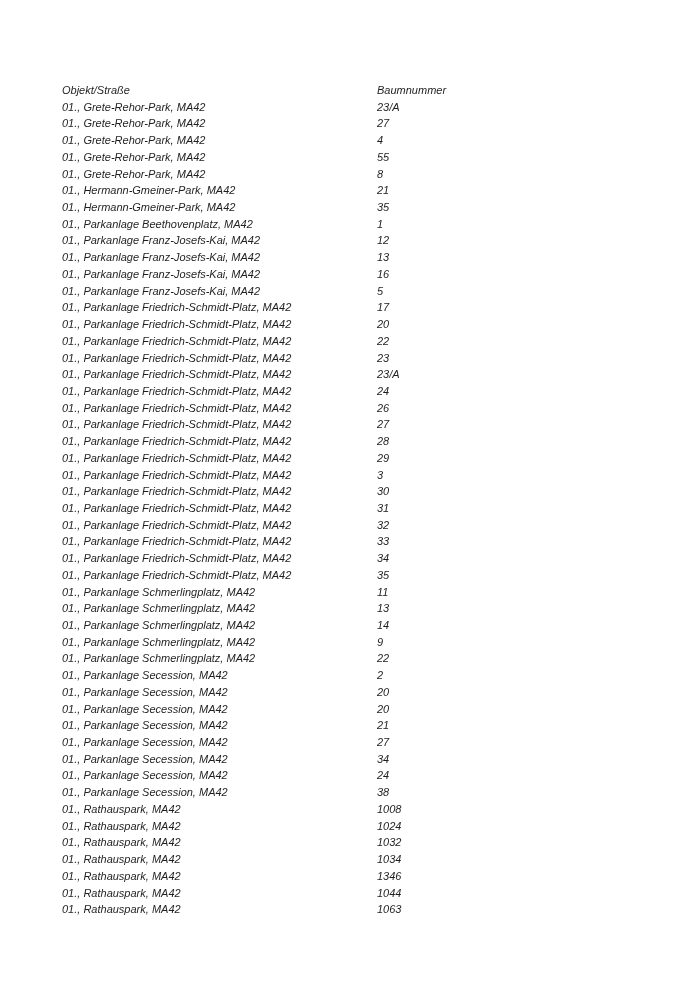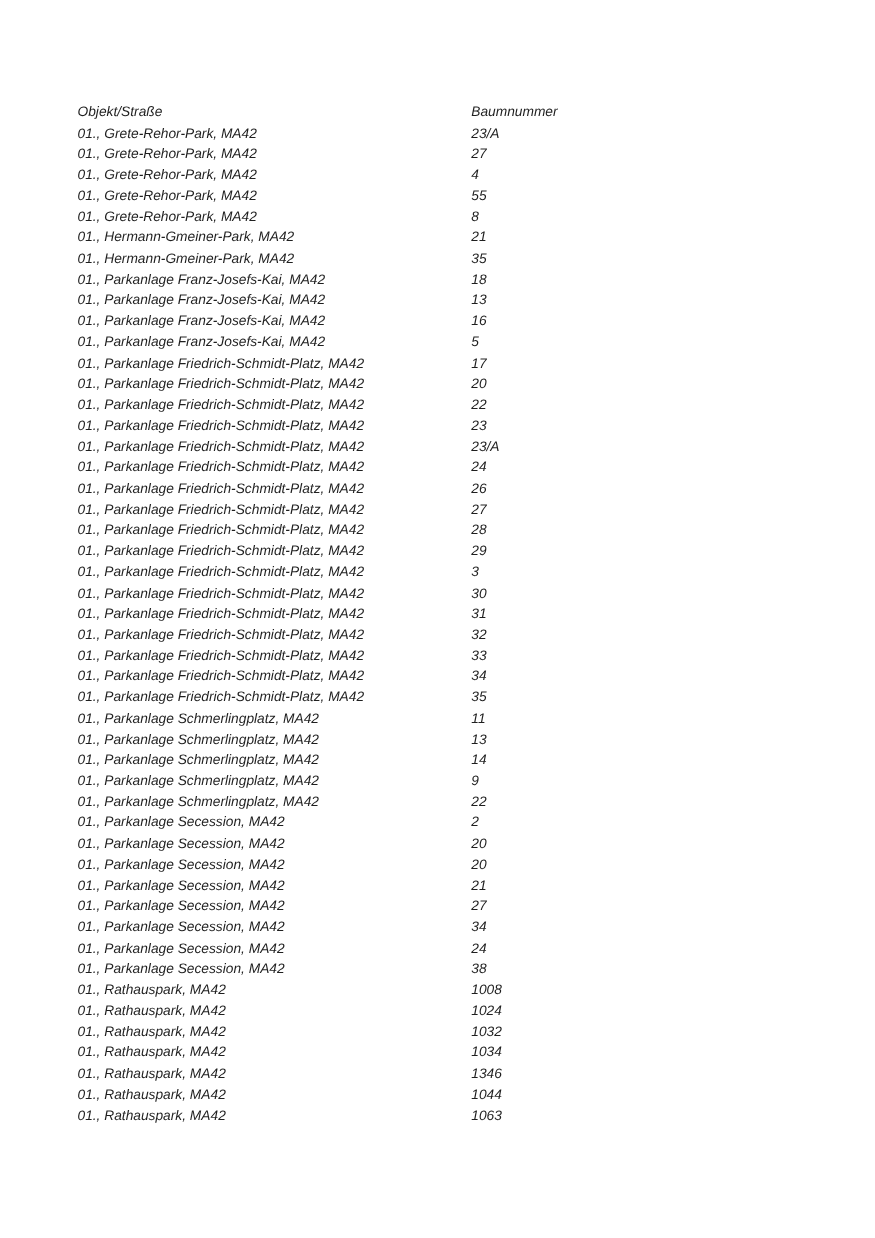--- a/index.html
+++ b/index.html
@@ -71,22 +71,26 @@
       </div>
       <div class="row">
         <span class="col1">01., Hermann-Gmeiner-Park, MA42</span>
         <span class="col2">21</span>
       </div>
       <div class="row">
         <span class="col1">01., Hermann-Gmeiner-Park, MA42</span>
         <span class="col2">35</span>
       </div>
       <div class="row">
-        <span class="col1">01., Parkanlage Franz-Josefs-Kai, MA42</span>
-        <span class="col2">18</span>
+        <span class="col1">01., Parkanlage Beethovenplatz, MA42</span>
+        <span class="col2">1</span>
+      </div>
+      <div class="row">
+        <span class="col1">01., Parkanlage Franz-Josefs-Kai, MA42</span>
+        <span class="col2">12</span>
       </div>
       <div class="row">
         <span class="col1">01., Parkanlage Franz-Josefs-Kai, MA42</span>
         <span class="col2">13</span>
       </div>
       <div class="row">
         <span class="col1">01., Parkanlage Franz-Josefs-Kai, MA42</span>
         <span class="col2">16</span>
       </div>
       <div class="row">

